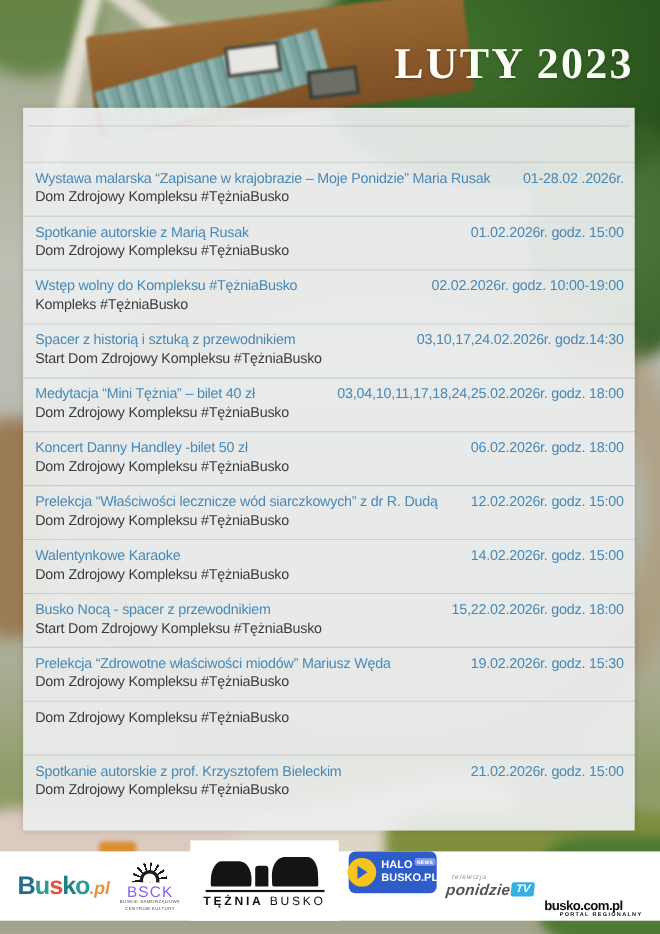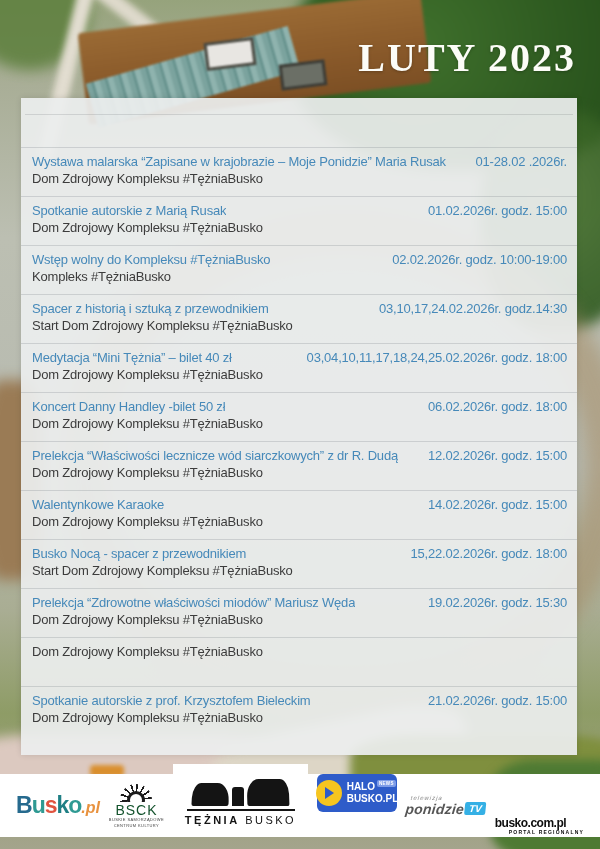--- a/index.html
+++ b/index.html
@@ -54,21 +54,21 @@
 
   .bpl{font-weight:800;font-size:23px;letter-spacing:-1px;line-height:1;}
   .bpl .pl{font-style:italic;font-size:16px;font-weight:600;color:#e8923f;letter-spacing:0;}
 
   .bsck{line-height:1;}
   .bsck-sun{width:38px;height:19px;position:relative;overflow:hidden;margin:0 auto;}
   .bsck-rays{position:absolute;left:3px;top:1px;width:32px;height:32px;border-radius:50%;
     background:repeating-conic-gradient(#1c1c1c 0deg 8deg,transparent 8deg 26deg);}
   .bsck-core{position:absolute;left:10px;top:8px;width:18px;height:18px;border-radius:50%;
     background:#fff;border:3px solid #1c1c1c;box-sizing:border-box;}
-  .bsck-name{font-size:14px;letter-spacing:1px;color:#14532d;text-align:center;margin-top:1px;}
+  .bsck-name{font-size:14px;letter-spacing:1px;color:#8b5cf6;text-align:center;margin-top:1px;}
   .bsck-cap{font-size:4px;letter-spacing:.4px;color:#444;text-align:center;line-height:1.3;}
 
   .tz-box{background:#fff;padding:5px 12px 3px;margin-top:-10px;}
   .tz-shapes{display:flex;align-items:flex-end;justify-content:center;gap:3px;height:29px;}
   .tz-left{width:37px;height:23px;background:#141414;border-radius:9px 12px 2px 2px/15px 18px 2px 2px;transform:skewX(-3deg);}
   .tz-mid{width:12px;height:19px;background:#141414;border-radius:3px 3px 0 0;}
   .tz-right{width:42px;height:27px;background:#141414;border-radius:12px 9px 2px 2px/18px 15px 2px 2px;transform:skewX(2deg);}
   .tz-line{width:108px;height:2px;background:#141414;margin:3px auto;}
   .tz-text{font-size:11px;letter-spacing:2.5px;color:#141414;white-space:nowrap;text-align:center;}
   .tz-text b{letter-spacing:2.5px;}

